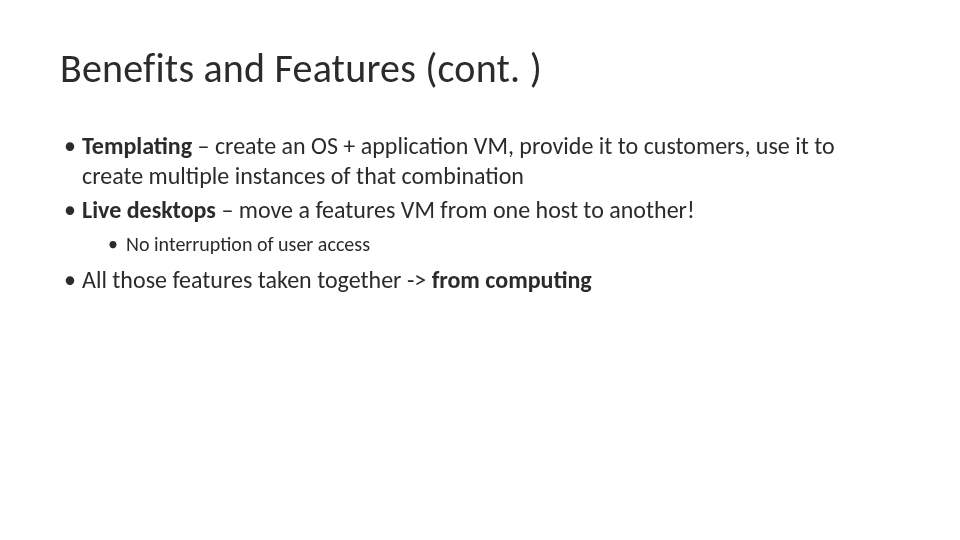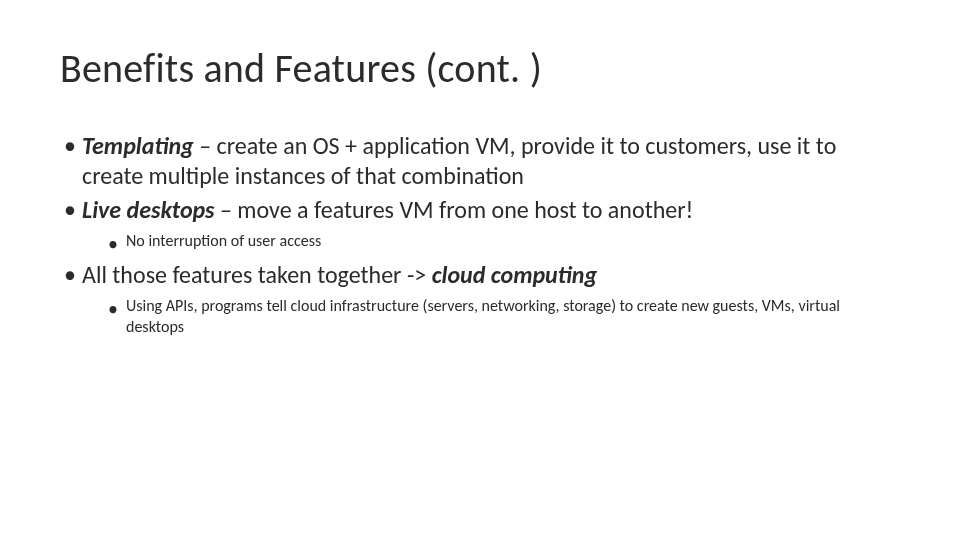--- a/index.html
+++ b/index.html
@@ -48,35 +48,35 @@
     line-height: 1.25;
   }
   .lvl2 {
     margin-top: 6px;
     margin-bottom: 8px;
   }
   .lvl2 > li {
     position: relative;
     padding-left: 22px;
     margin-left: 22px;
-    font-size: 16px;
+    font-size: 20px;
     line-height: 1.3;
     color: #2b2b2b;
     margin-bottom: 4px;
   }
   .lvl2 > li::before {
     content: "•";
     position: absolute;
     left: 4px;
     top: 0;
     color: #2b2b2b;
     font-size: 20px;
     line-height: 1.3;
   }
-  .b { font-weight: 700; font-style: italic; }
+  .b { font-weight: 700; }
 </style>
 </head>
 <body>
 
 <div class="slide">
   <h1 class="title">Benefits and Features (cont. )</h1>
 
   <ul class="lvl1">
 
     <li>
@@ -84,20 +84,17 @@
     </li>
 
     <li>
       <span class="b">Live desktops</span><span> – move a features VM from one host to another!</span>
       <ul class="lvl2">
         <li>No interruption of user access</li>
       </ul>
     </li>
 
     <li>
-      <span>All those features taken together -&gt; </span><span class="b">cloud computing</span>
-      <ul class="lvl2">
-        <li>Using APIs, programs tell cloud infrastructure (servers, networking, storage) to create new guests, VMs, virtual desktops</li>
-      </ul>
+      <span>All those features taken together -&gt; </span><span class="b">from computing</span>
     </li>
 
   </ul>
 </div>
 
 </body></html>

